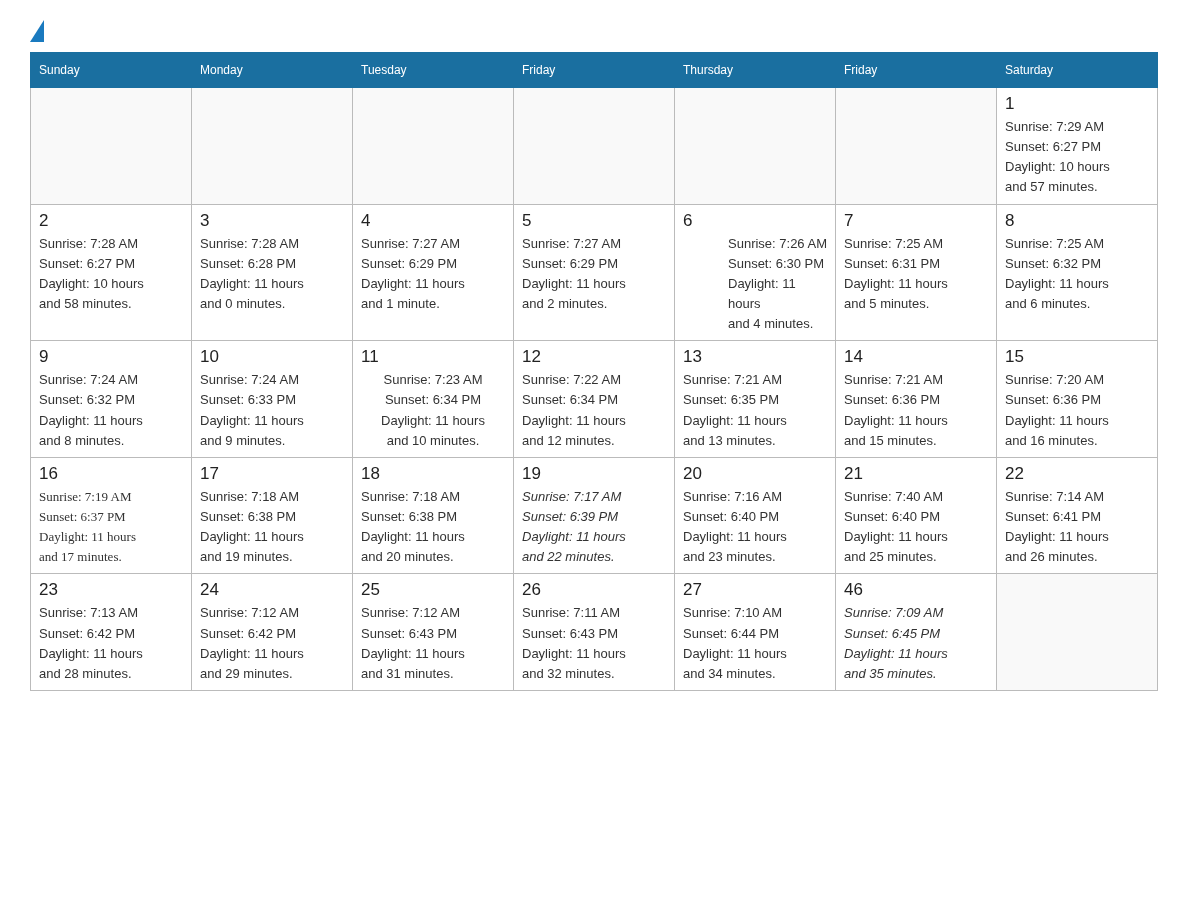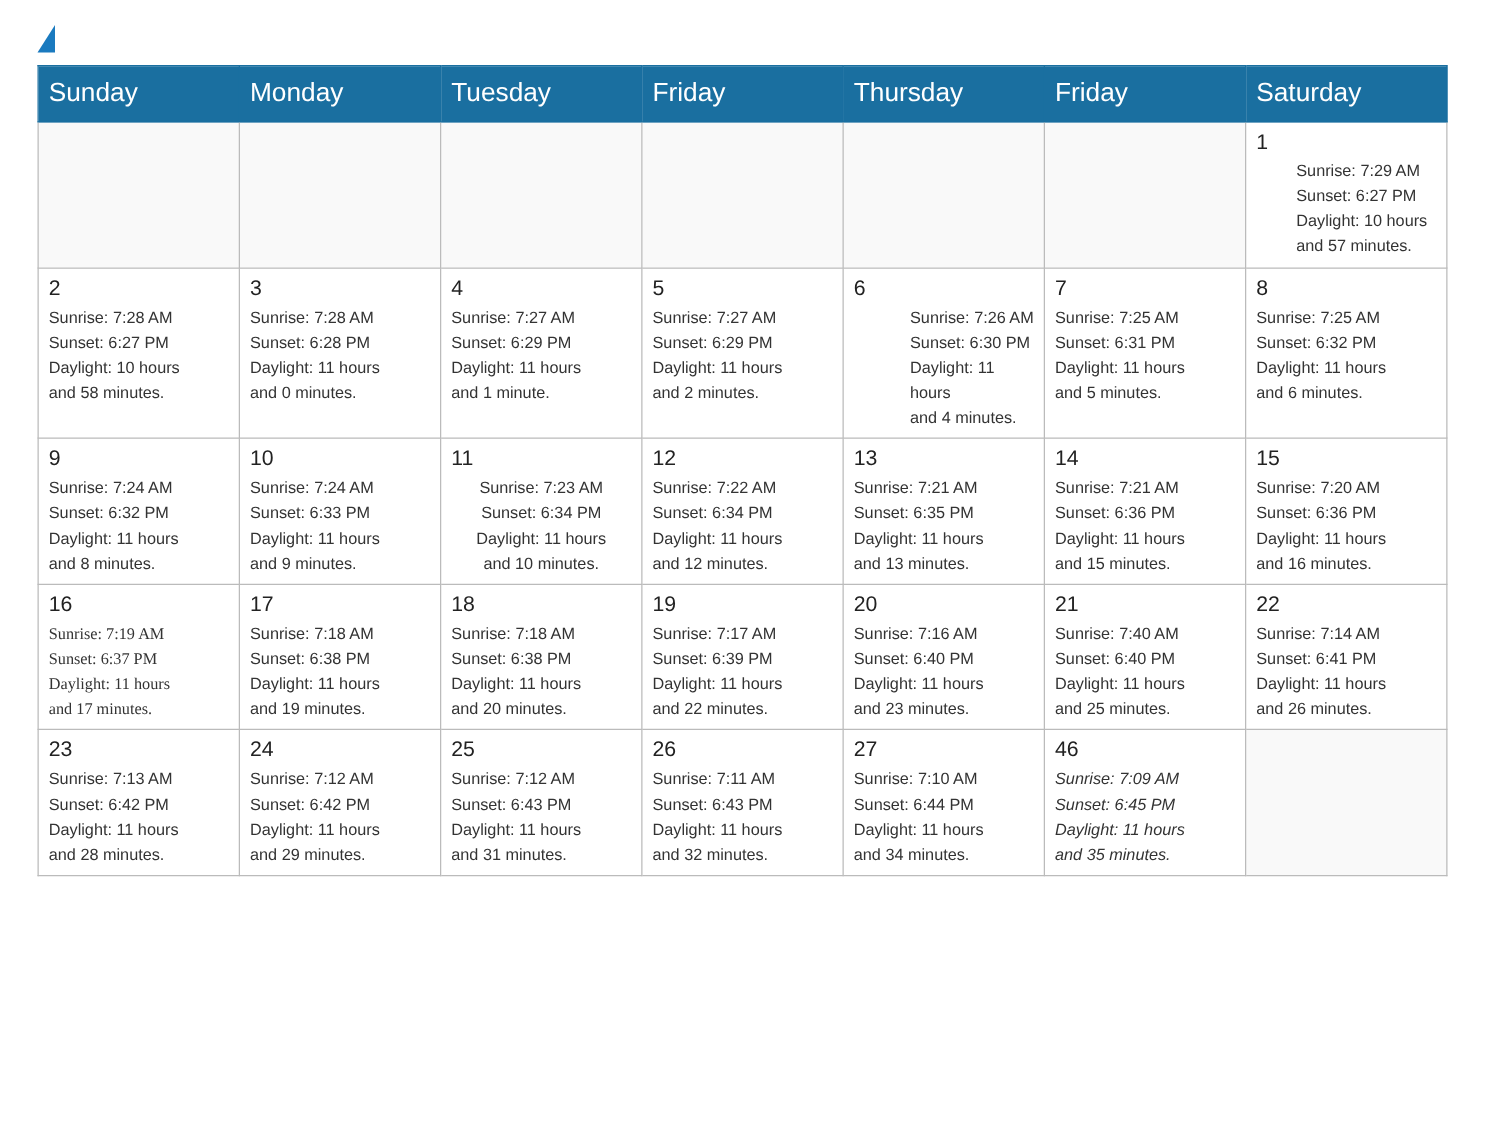--- a/index.html
+++ b/index.html
@@ -51,21 +51,21 @@
       margin-top: 4px;
     }
     .calendar {
       width: 100%;
       border-collapse: collapse;
       table-layout: fixed;
     }
     .calendar th {
       background-color: #1a6fa0;
       color: #fff;
-      font-size: 21px;
+      font-size: 12px;
       font-weight: normal;
       padding: 10px 8px;
       text-align: left;
       border: 1px solid #1a6fa0;
     }
     .calendar td {
       border: 1px solid #bbb;
       vertical-align: top;
       padding: 6px 8px;
       height: 110px;
@@ -138,21 +138,21 @@
   <tbody id="calendar-body">
   <tr>
         <td class="empty"></td>
         <td class="empty"></td>
         <td class="empty"></td>
         <td class="empty"></td>
         <td class="empty"></td>
         <td class="empty"></td>
         <td>
           <span class="day-number">1</span>
-          <div class="day-info" style="white-space: pre-line; margin-left: 32px;">Sunrise: 7:29 AM
+          <div class="day-info" style="white-space: pre-line;">Sunrise: 7:29 AM
 Sunset: 6:27 PM
 Daylight: 10 hours
 and 57 minutes.</div>
         </td>
       </tr>
       <tr>
         <td>
           <span class="day-number">2</span>
           <div class="day-info" style="white-space: pre-line;">Sunrise: 7:28 AM
 Sunset: 6:27 PM
@@ -270,21 +270,21 @@
         </td>
         <td>
           <span class="day-number">18</span>
           <div class="day-info" style="white-space: pre-line;">Sunrise: 7:18 AM
 Sunset: 6:38 PM
 Daylight: 11 hours
 and 20 minutes.</div>
         </td>
         <td>
           <span class="day-number">19</span>
-          <div class="day-info" style="white-space: pre-line;">Sunrise: 7:17 AM
+          <div class="day-info" style="white-space: pre-line; font-style: italic;">Sunrise: 7:17 AM
 Sunset: 6:39 PM
 Daylight: 11 hours
 and 22 minutes.</div>
         </td>
         <td>
           <span class="day-number">20</span>
           <div class="day-info" style="white-space: pre-line;">Sunrise: 7:16 AM
 Sunset: 6:40 PM
 Daylight: 11 hours
 and 23 minutes.</div>

